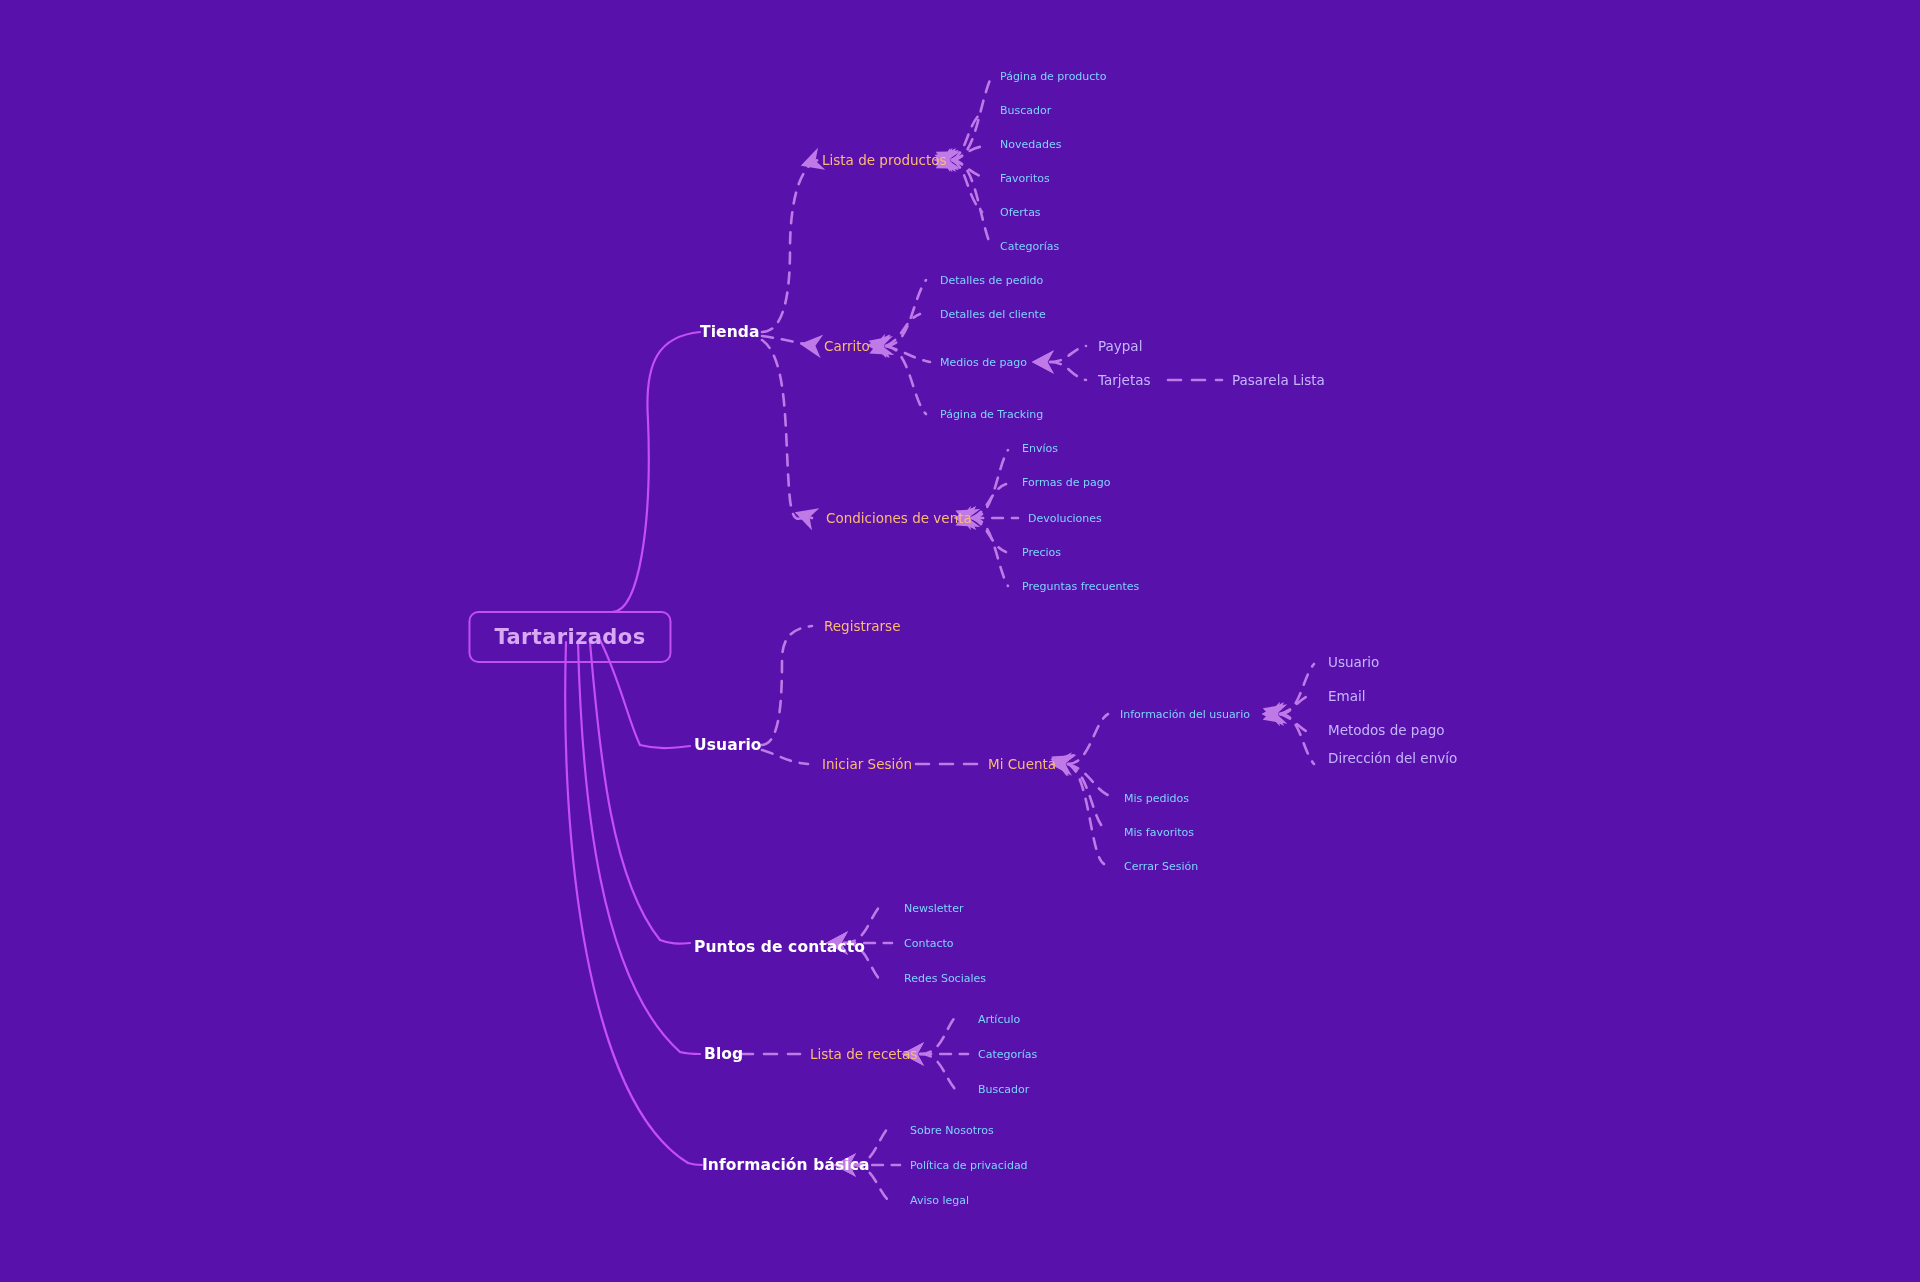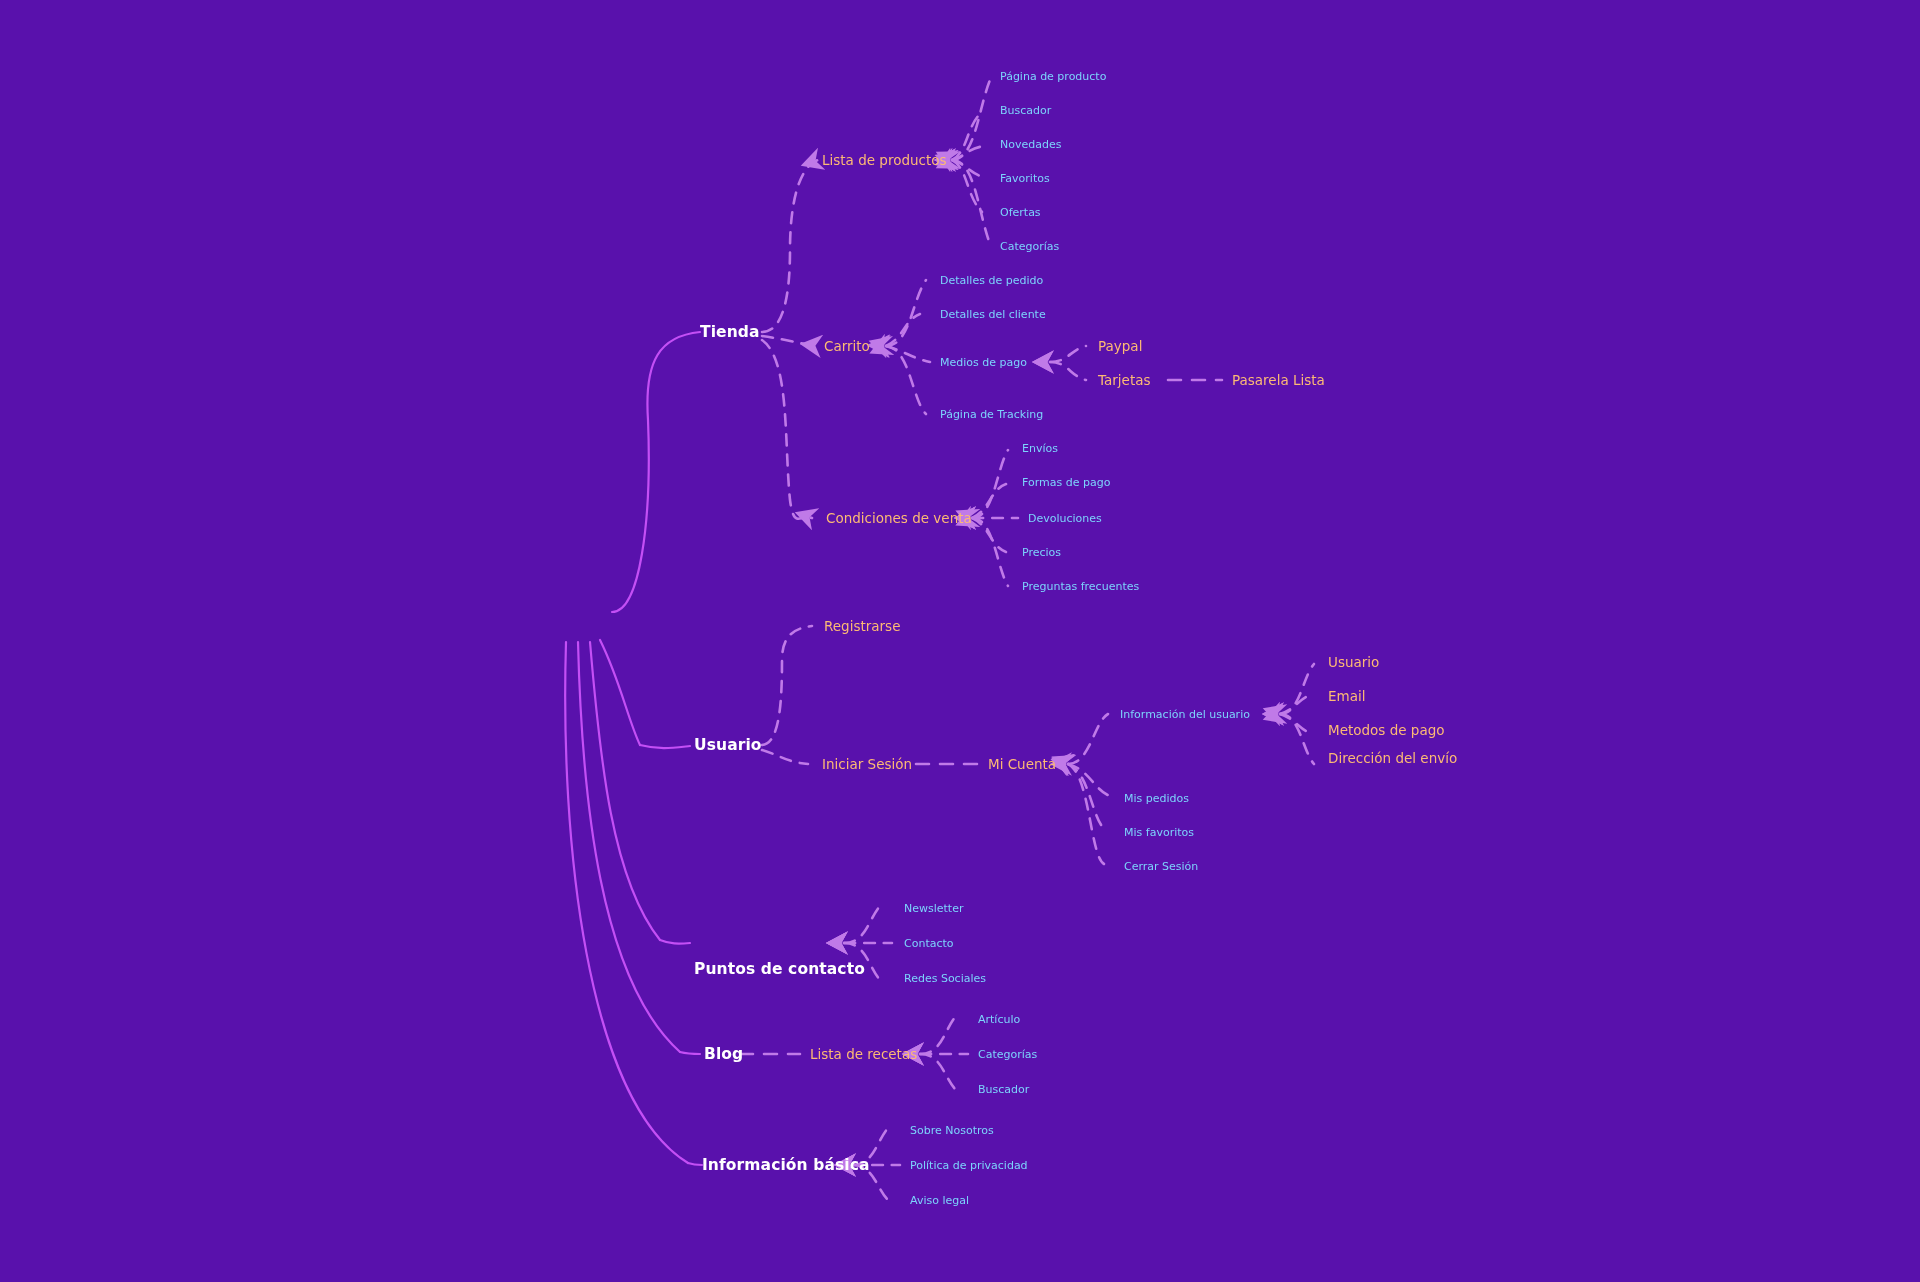--- a/index.html
+++ b/index.html
@@ -24,21 +24,21 @@
     padding:12px 24px;
     color:#d8a8f5;
     font-weight:bold;
     font-size:21px;
     letter-spacing:.4px;
     background:transparent;
   }
   .lvl1{color:#ffffff;font-weight:bold;font-size:15.5px;letter-spacing:.1px;}
   .lvl2{color:#fdba74;font-weight:normal;font-size:13.5px;}
   .lvl3{color:#7dd3fc;font-weight:normal;font-size:11px;}
-  .lvl4{color:#fdba74;font-weight:normal;font-size:13.5px;}
+  .lvl4{color:#c4b5fd;font-weight:normal;font-size:13.5px;}
 </style>
 </head>
 <body>
 
 <div id="stage">
 
   <svg id="wires" viewBox="0 0 1920 1282" xmlns="http://www.w3.org/2000/svg">
     <defs>
       <marker id="arrL" markerWidth="9" markerHeight="9" refX="7.5" refY="4.5" orient="auto">
         <path d="M9,0 L0.5,4.5 L9,9 L6.5,4.5 Z" fill="#c07ae8"></path>
@@ -134,20 +134,21 @@
       <path d="M920 1054 C 942 1054, 944 1078, 956 1090" marker-start="url(#arrL)"></path>
     </g>
 
     <g fill="none" stroke="#c07ae8" stroke-width="2.6" stroke-linecap="round" stroke-dasharray="11 9">
       <path d="M852 1165 C 874 1165, 876 1142, 888 1128" marker-start="url(#arrL)"></path>
       <path d="M852 1165 C 874 1165, 882 1165, 900 1165" marker-start="url(#arrL)"></path>
       <path d="M852 1165 C 874 1165, 876 1188, 888 1200" marker-start="url(#arrL)"></path>
     </g>
   </svg>
 
+  <div id="root-node" style="left:570px;top:637px;">Tartarizados</div>
 
   <div class="node lvl1" style="left:700px;top:332px;">Tienda</div>
 
   <div class="node lvl2" style="left:822px;top:160px;">Lista de productos</div>
   <div class="node lvl3" style="left:1000px;top:76px;">Página de producto</div>
   <div class="node lvl3" style="left:1000px;top:110px;">Buscador</div>
   <div class="node lvl3" style="left:1000px;top:144px;">Novedades</div>
   <div class="node lvl3" style="left:1000px;top:178px;">Favoritos</div>
   <div class="node lvl3" style="left:1000px;top:212px;">Ofertas</div>
   <div class="node lvl3" style="left:1000px;top:246px;">Categorías</div>
@@ -176,21 +177,21 @@
   <div class="node lvl3" style="left:1120px;top:714px;">Información del usuario</div>
   <div class="node lvl4" style="left:1328px;top:662px;">Usuario</div>
   <div class="node lvl4" style="left:1328px;top:696px;">Email</div>
   <div class="node lvl4" style="left:1328px;top:730px;">Metodos de pago</div>
   <div class="node lvl4" style="left:1328px;top:758px;">Dirección del envío</div>
 
   <div class="node lvl3" style="left:1124px;top:798px;">Mis pedidos</div>
   <div class="node lvl3" style="left:1124px;top:832px;">Mis favoritos</div>
   <div class="node lvl3" style="left:1124px;top:866px;">Cerrar Sesión</div>
 
-  <div class="node lvl1" style="left:694px;top:969px;text-align:center;">Puntos de contacto</div>
+  <div class="node lvl1" style="left:694px;top:947px;text-align:center;">Puntos de contacto</div>
   <div class="node lvl3" style="left:904px;top:908px;">Newsletter</div>
   <div class="node lvl3" style="left:904px;top:943px;">Contacto</div>
   <div class="node lvl3" style="left:904px;top:978px;">Redes Sociales</div>
 
   <div class="node lvl1" style="left:704px;top:1054px;">Blog</div>
   <div class="node lvl2" style="left:810px;top:1054px;">Lista de recetas</div>
   <div class="node lvl3" style="left:978px;top:1019px;">Artículo</div>
   <div class="node lvl3" style="left:978px;top:1054px;">Categorías</div>
   <div class="node lvl3" style="left:978px;top:1089px;">Buscador</div>
 

